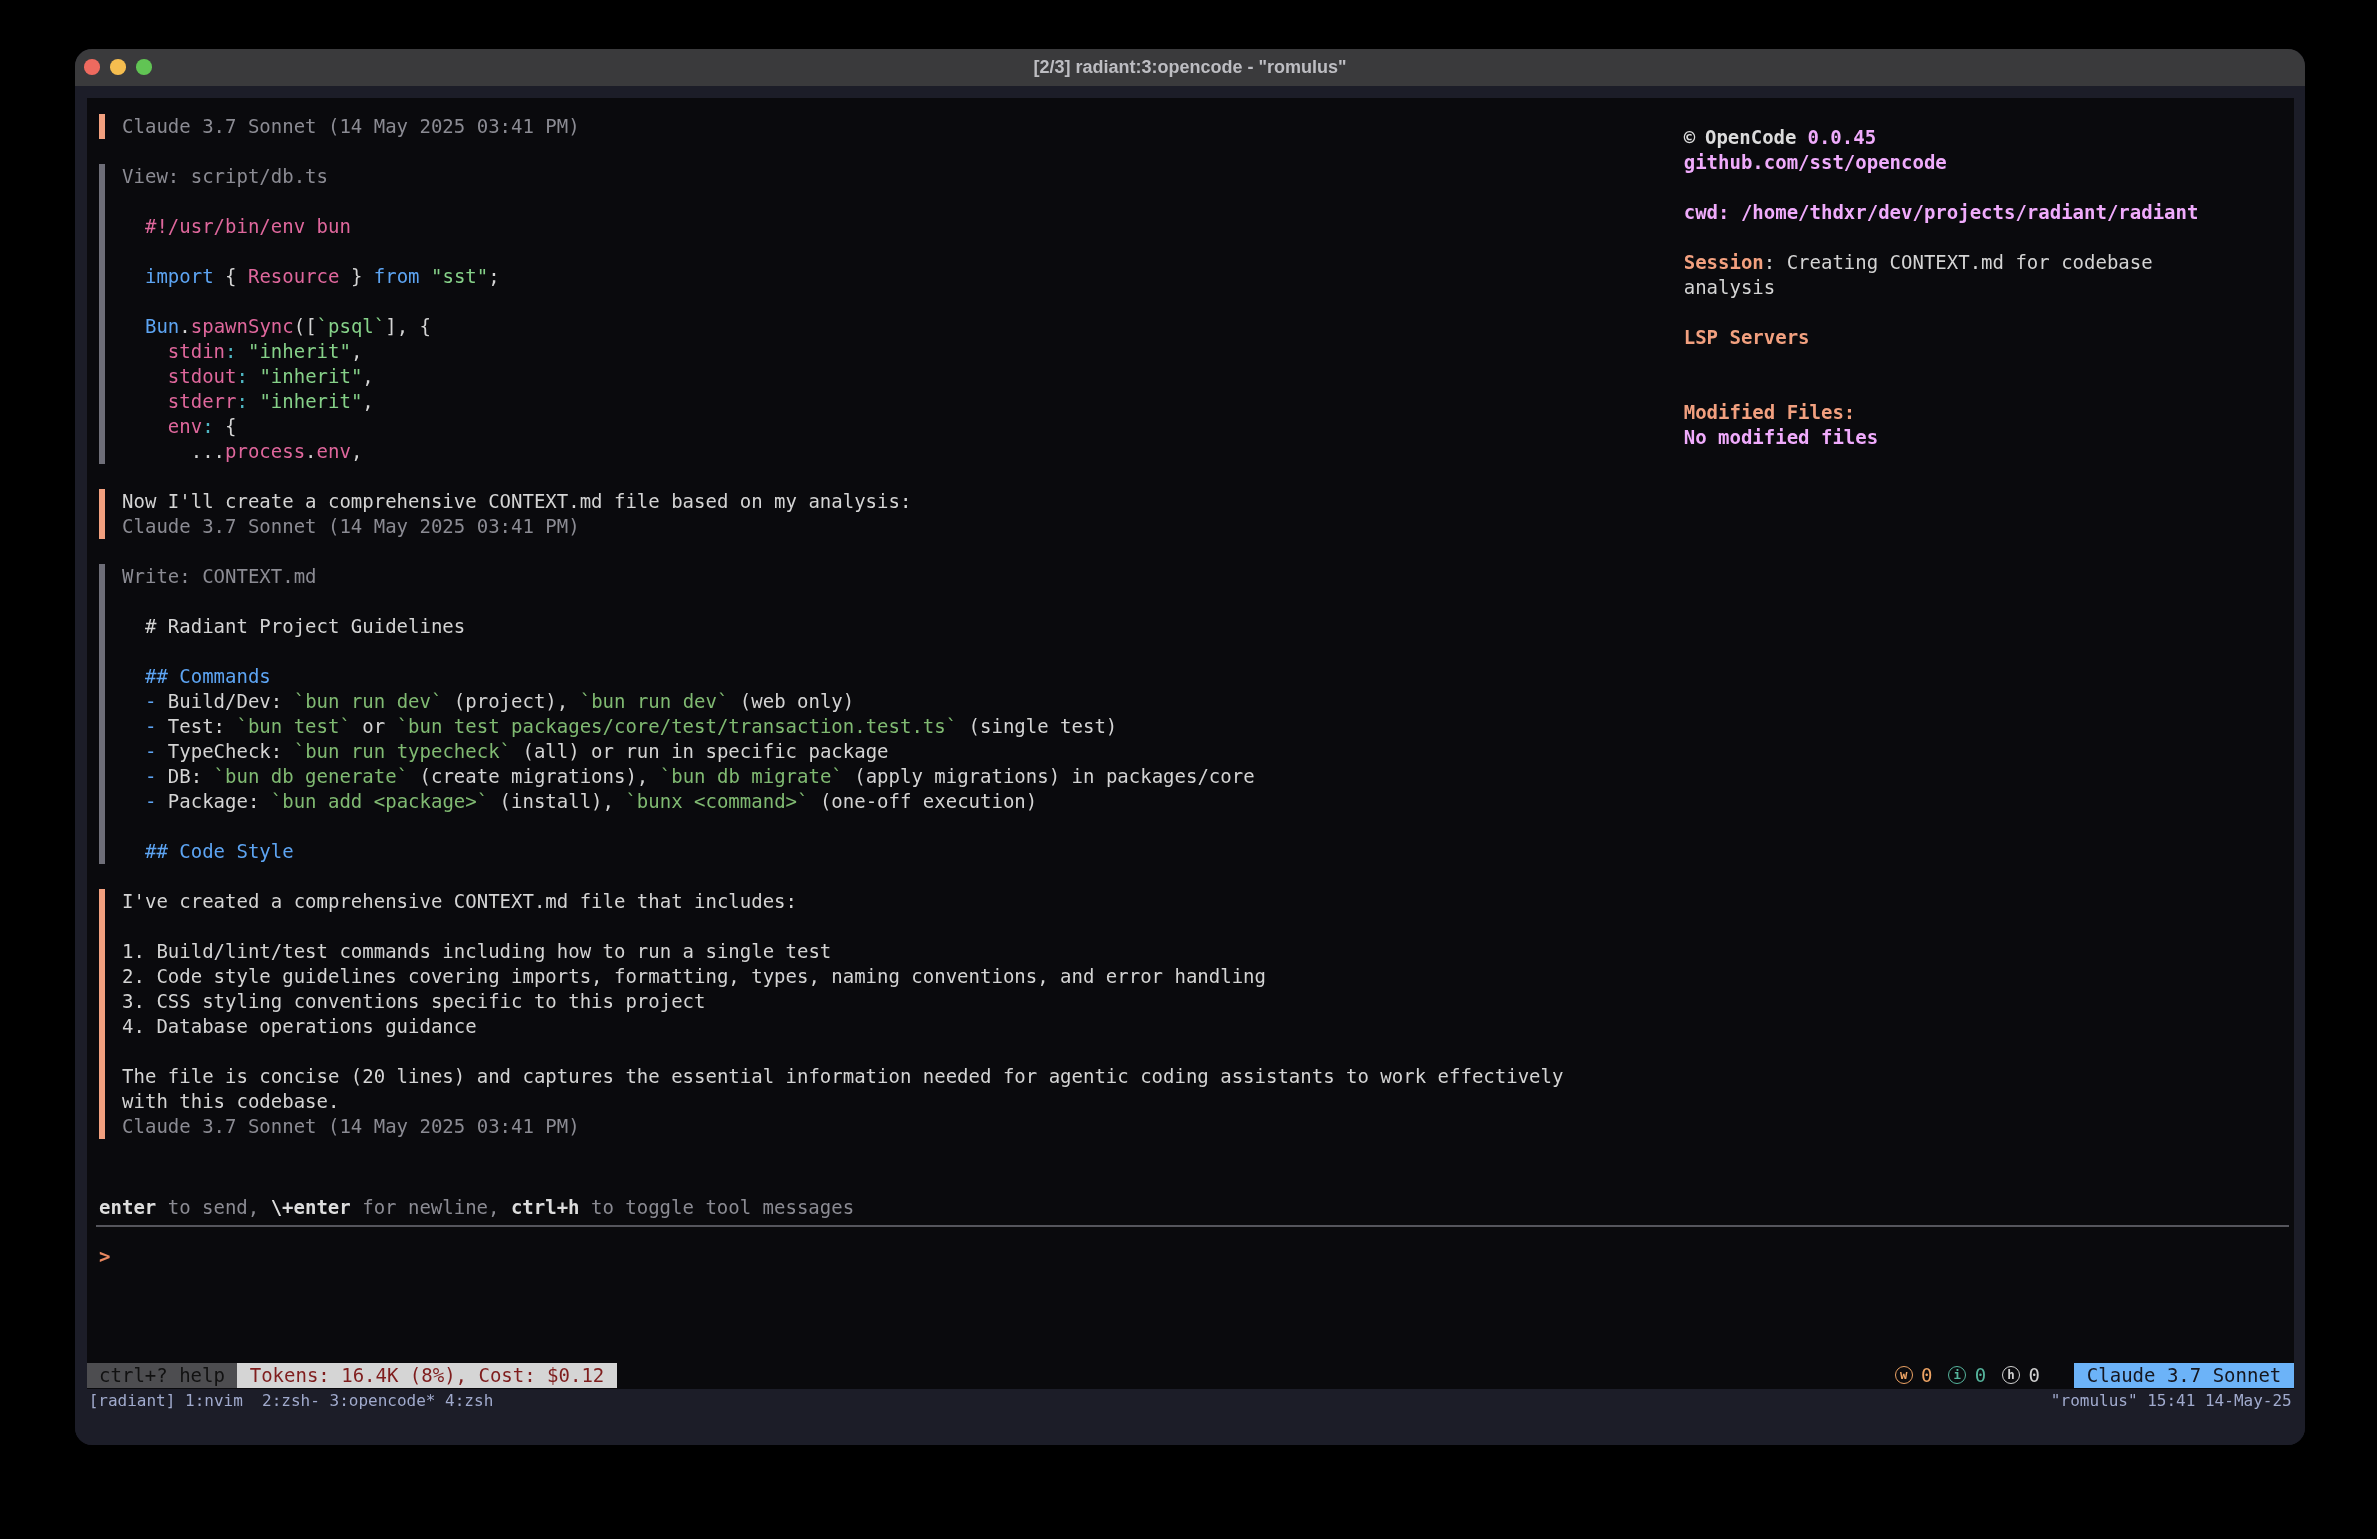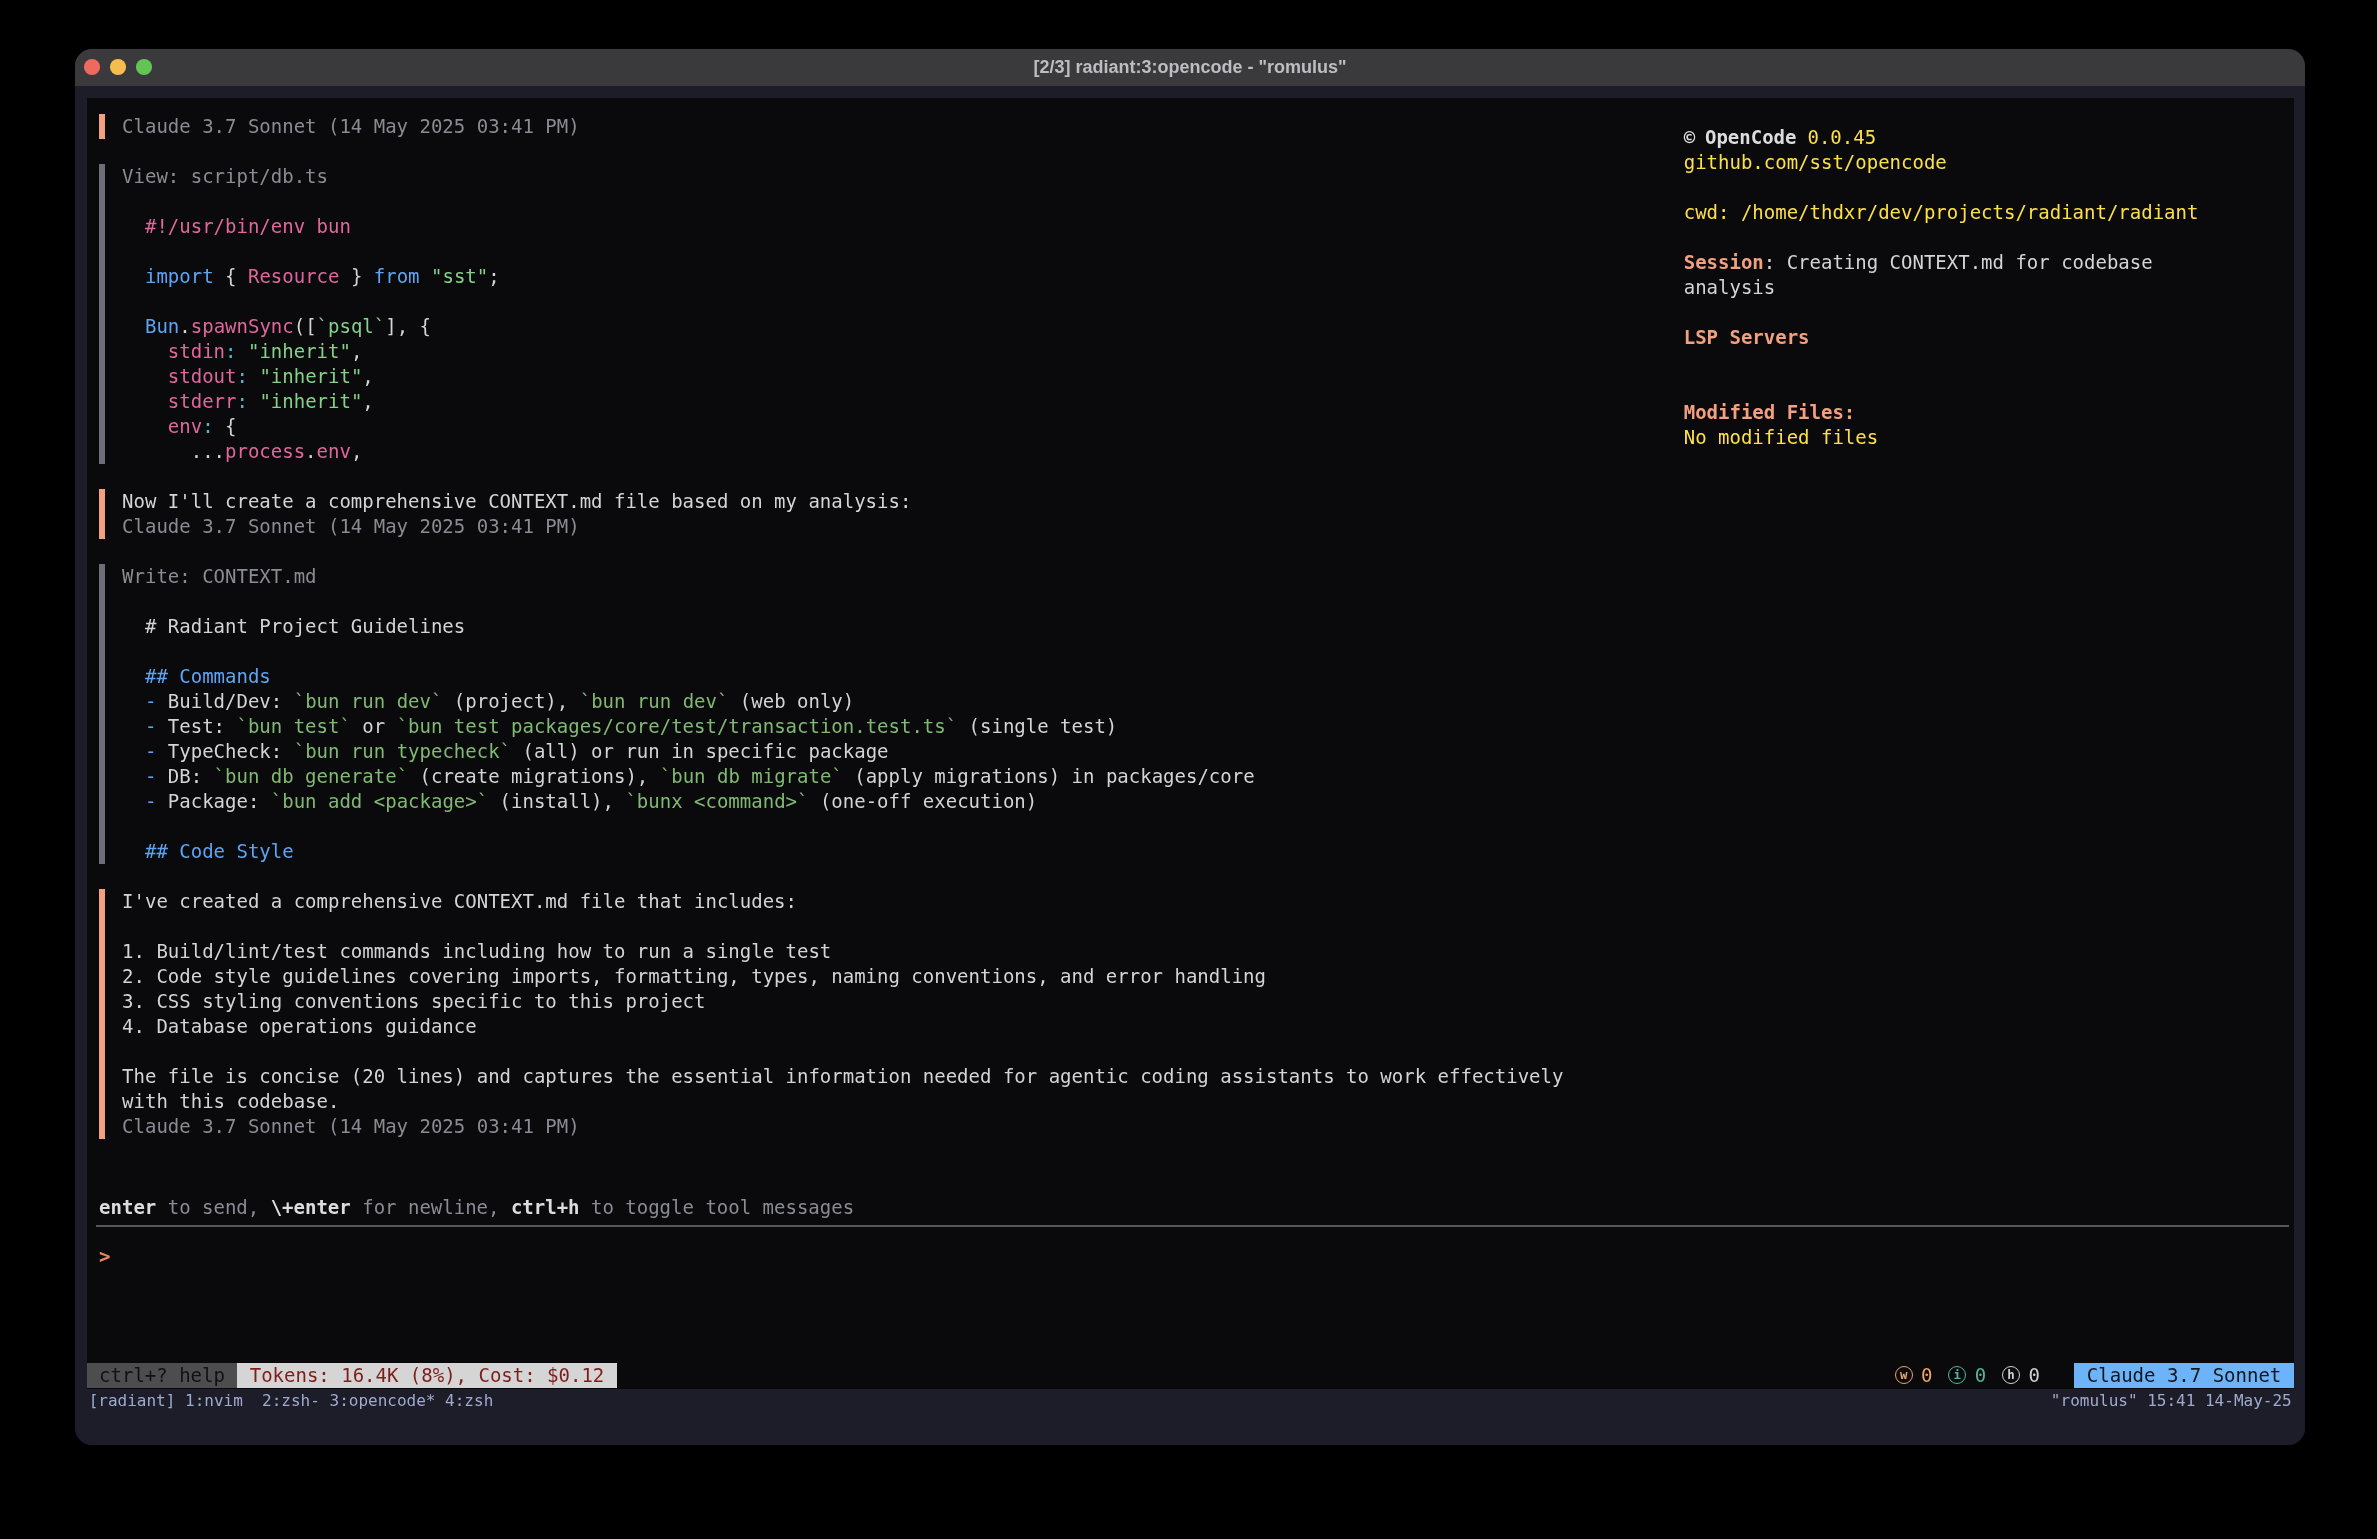--- a/index.html
+++ b/index.html
@@ -34,21 +34,21 @@
   .c-gn { color:#86d189; }
   .c-gc { color:#80ba72; }
   .c-r  { color:#df679c; }
   .c-cy { color:#4fb6c3; }
   #sidebar { position:absolute; left:1597px; top:27px; width:542px; }
   .sb-line { min-height:25px; line-height:25px; white-space:pre; }
   .sb-wrap { white-space:normal; }
   .sb-spacer { height:25px; }
   .orange-bold { color:#f2a07f; font-weight:bold; }
   .white-bold  { color:#dcdcdc; font-weight:bold; }
-  .gray { color:#fde047; }
+  .gray { color:#f0abfc;font-weight:bold; }
   #help-line { position:absolute; left:12.4px; top:1097px; }
   #divider { position:absolute; left:9.8px; top:1127px; width:2193px; height:2px; background:#55555c; }
   #prompt { position:absolute; left:12.4px; top:1146px; width:2179px; }
   #prompt .sym { color:#e8875f; font-weight:bold; }
   #status-bar { position:absolute; left:0; top:1265px; width:2207px; height:25px;
     display:flex; align-items:stretch; }
   .badge { height:25px; line-height:25px; padding:0 12.4px; white-space:pre; }
   #help-badge { background:#4d4d50; color:#111111; font-weight:normal; }
   #tokens-badge { background:#d5d5d5; color:#7f1d1d; }
   #diag { margin-left:auto; display:flex; align-items:center; gap:15.7px; padding-right:2.6px; }

